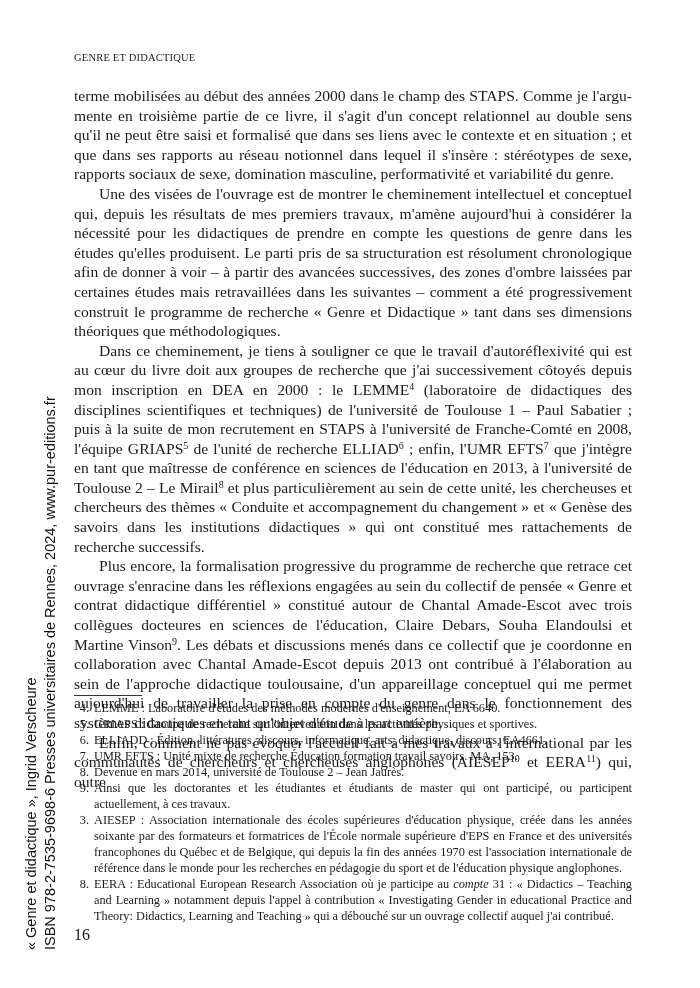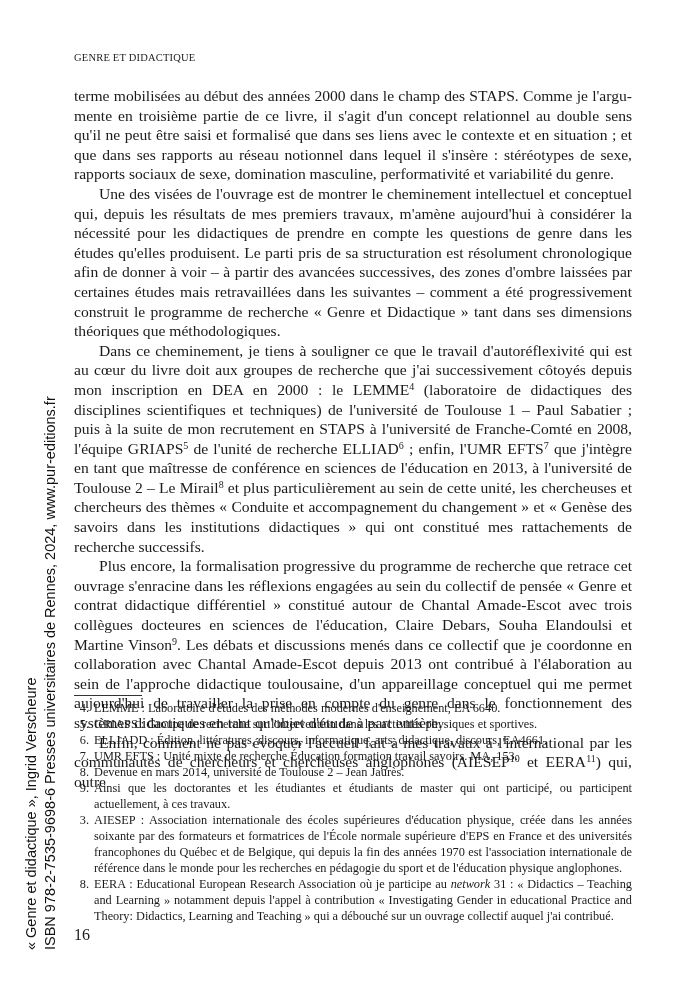--- a/index.html
+++ b/index.html
@@ -82,21 +82,21 @@
     <div class="fn">
       <span class="fn-num">9.</span>
       <span class="fn-text"><span>Ainsi que les doctorantes et les étudiantes et étudiants de master qui ont participé, ou participent actuellement, à ces travaux.</span></span>
     </div>
     <div class="fn">
       <span class="fn-num">3.</span>
       <span class="fn-text"><span>AIESEP : Association internationale des écoles supérieures d'éducation physique, créée dans les années soixante par des formateurs et formatrices de l'École normale supérieure d'EPS en France et des universités francophones du Québec et de Belgique, qui depuis la fin des années 1970 est l'association internationale de référence dans le monde pour les recherches en pédagogie du sport et de l'éducation physique anglophones.</span></span>
     </div>
     <div class="fn">
       <span class="fn-num">8.</span>
-      <span class="fn-text"><span>EERA : Educational European Research Association où je participe au </span><i>network</i><span> 31 : « Didactics – Teaching and Learning » notamment depuis l'appel à contribution « Investigating Gender in educational Practice and Theory: Didactics, Learning and Teaching » qui a débouché sur un ouvrage collectif auquel j'ai contribué.</span></span>
+      <span class="fn-text"><span>EERA : Educational European Research Association où je participe au </span><i>compte</i><span> 31 : « Didactics – Teaching and Learning » notamment depuis l'appel à contribution « Investigating Gender in educational Practice and Theory: Didactics, Learning and Teaching » qui a débouché sur un ouvrage collectif auquel j'ai contribué.</span></span>
     </div>
   </div>
 
 <div class="page-number">16</div>
 
 <div class="side-text">
   <div>« Genre et didactique », Ingrid Verscheure</div>
   <div>ISBN 978-2-7535-9698-6 Presses universitaires de Rennes, 2024, www.pur-editions.fr</div>
 </div>
 

